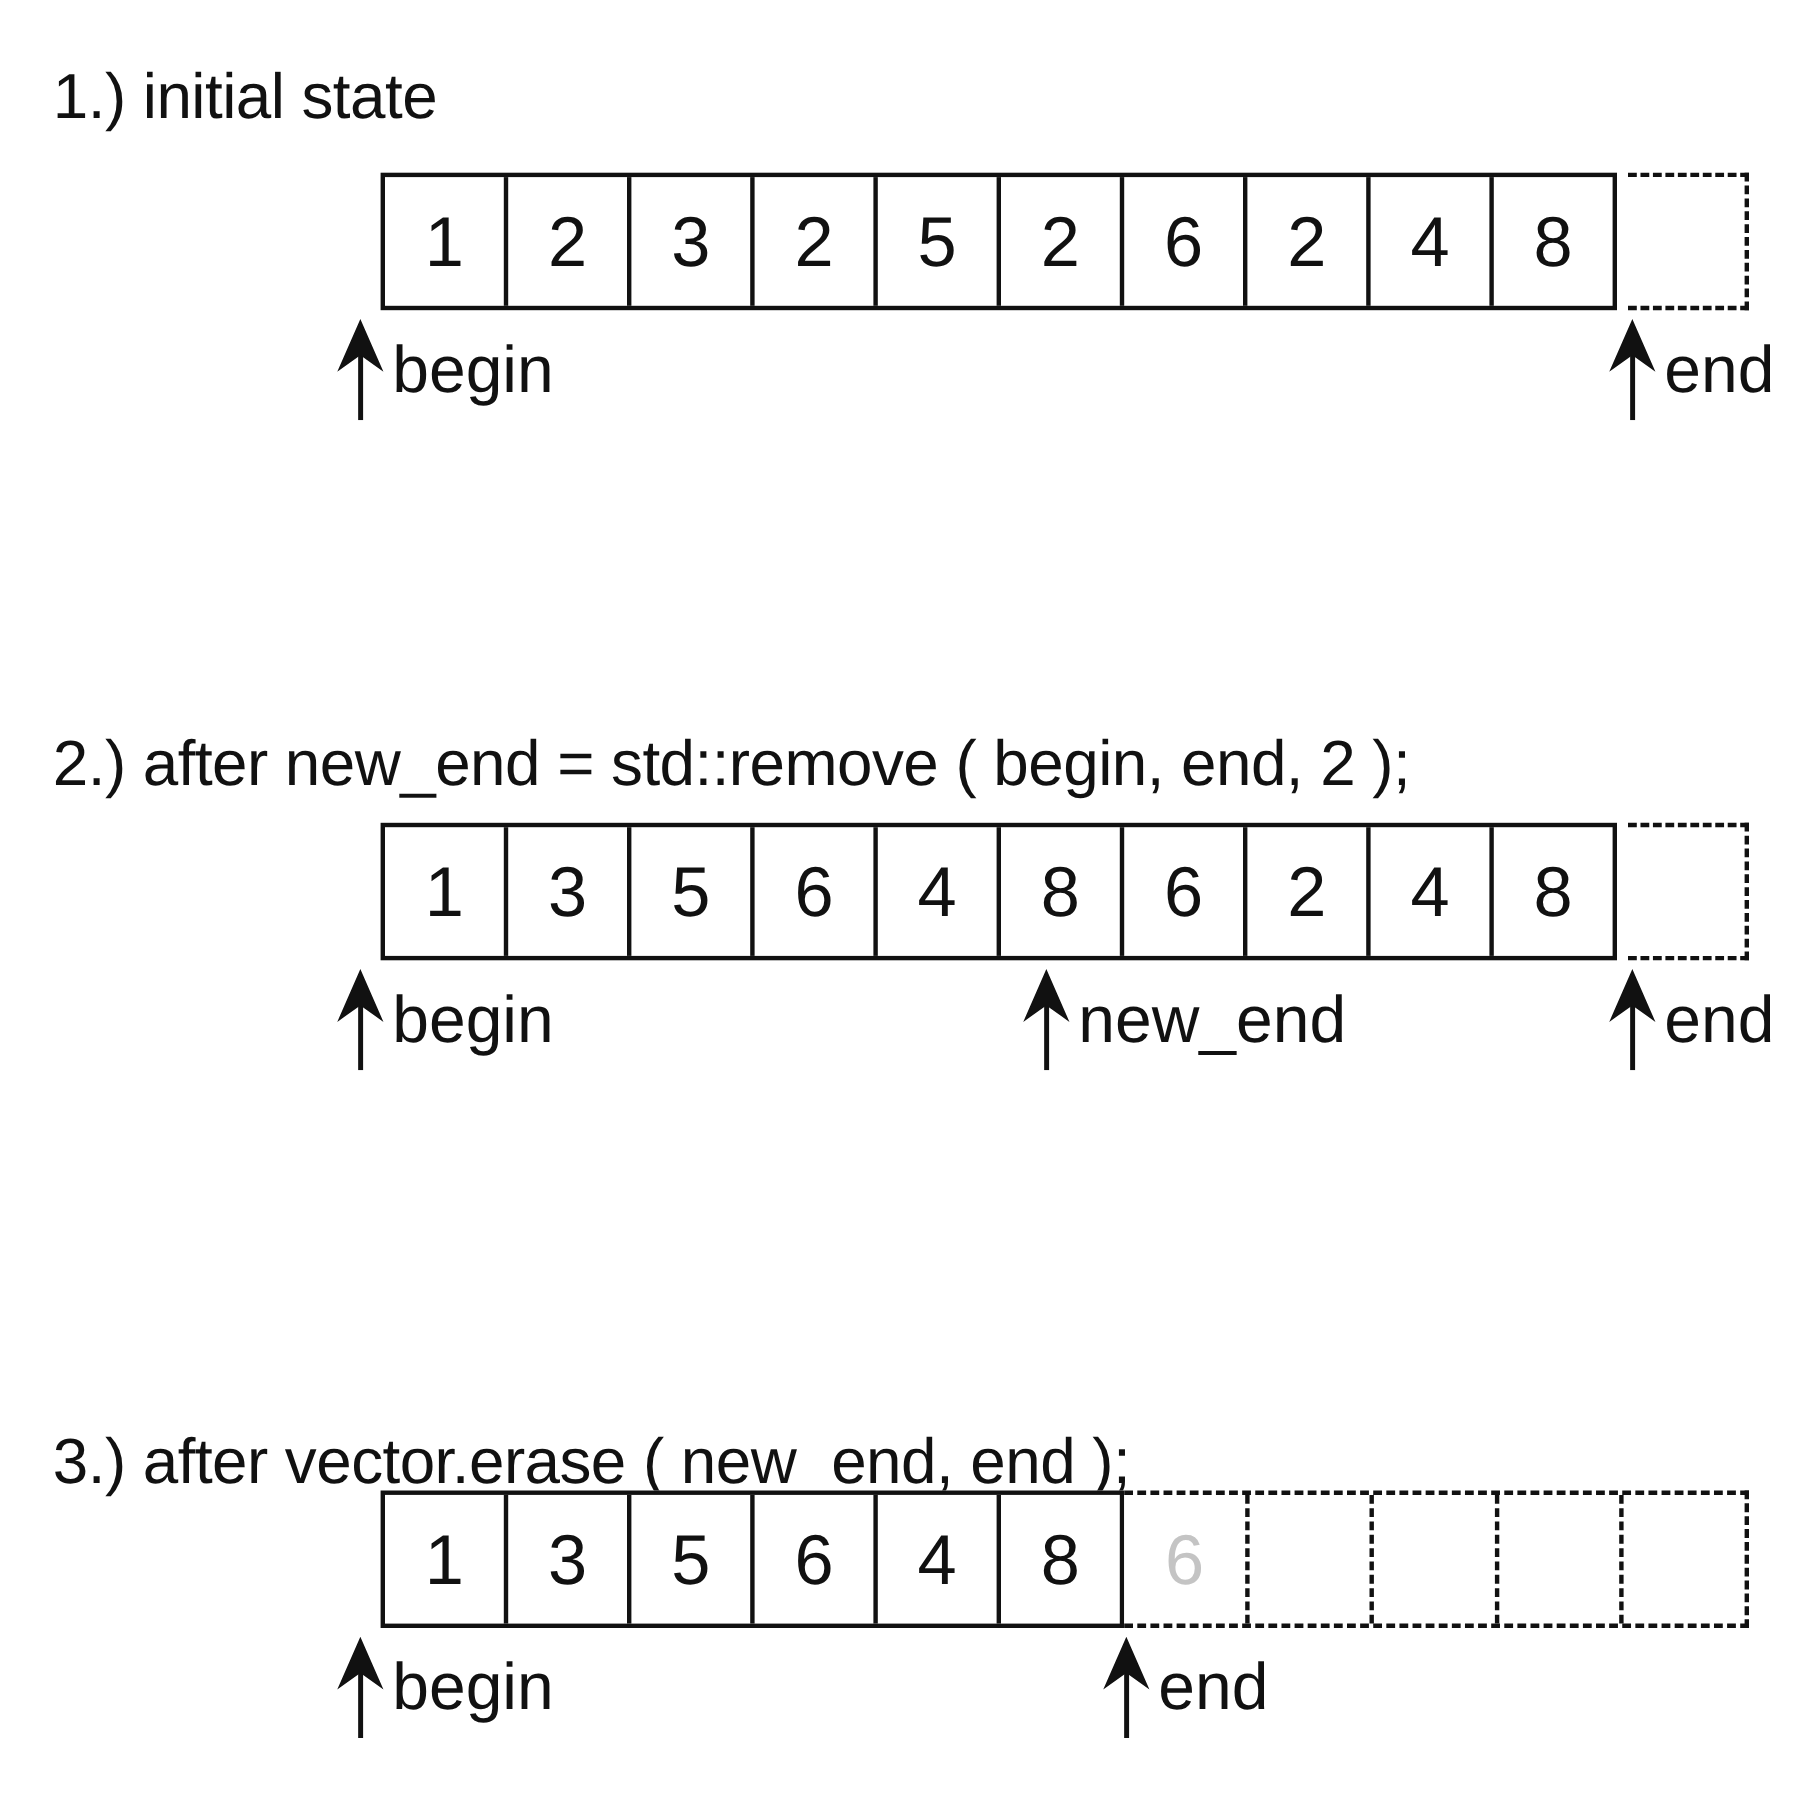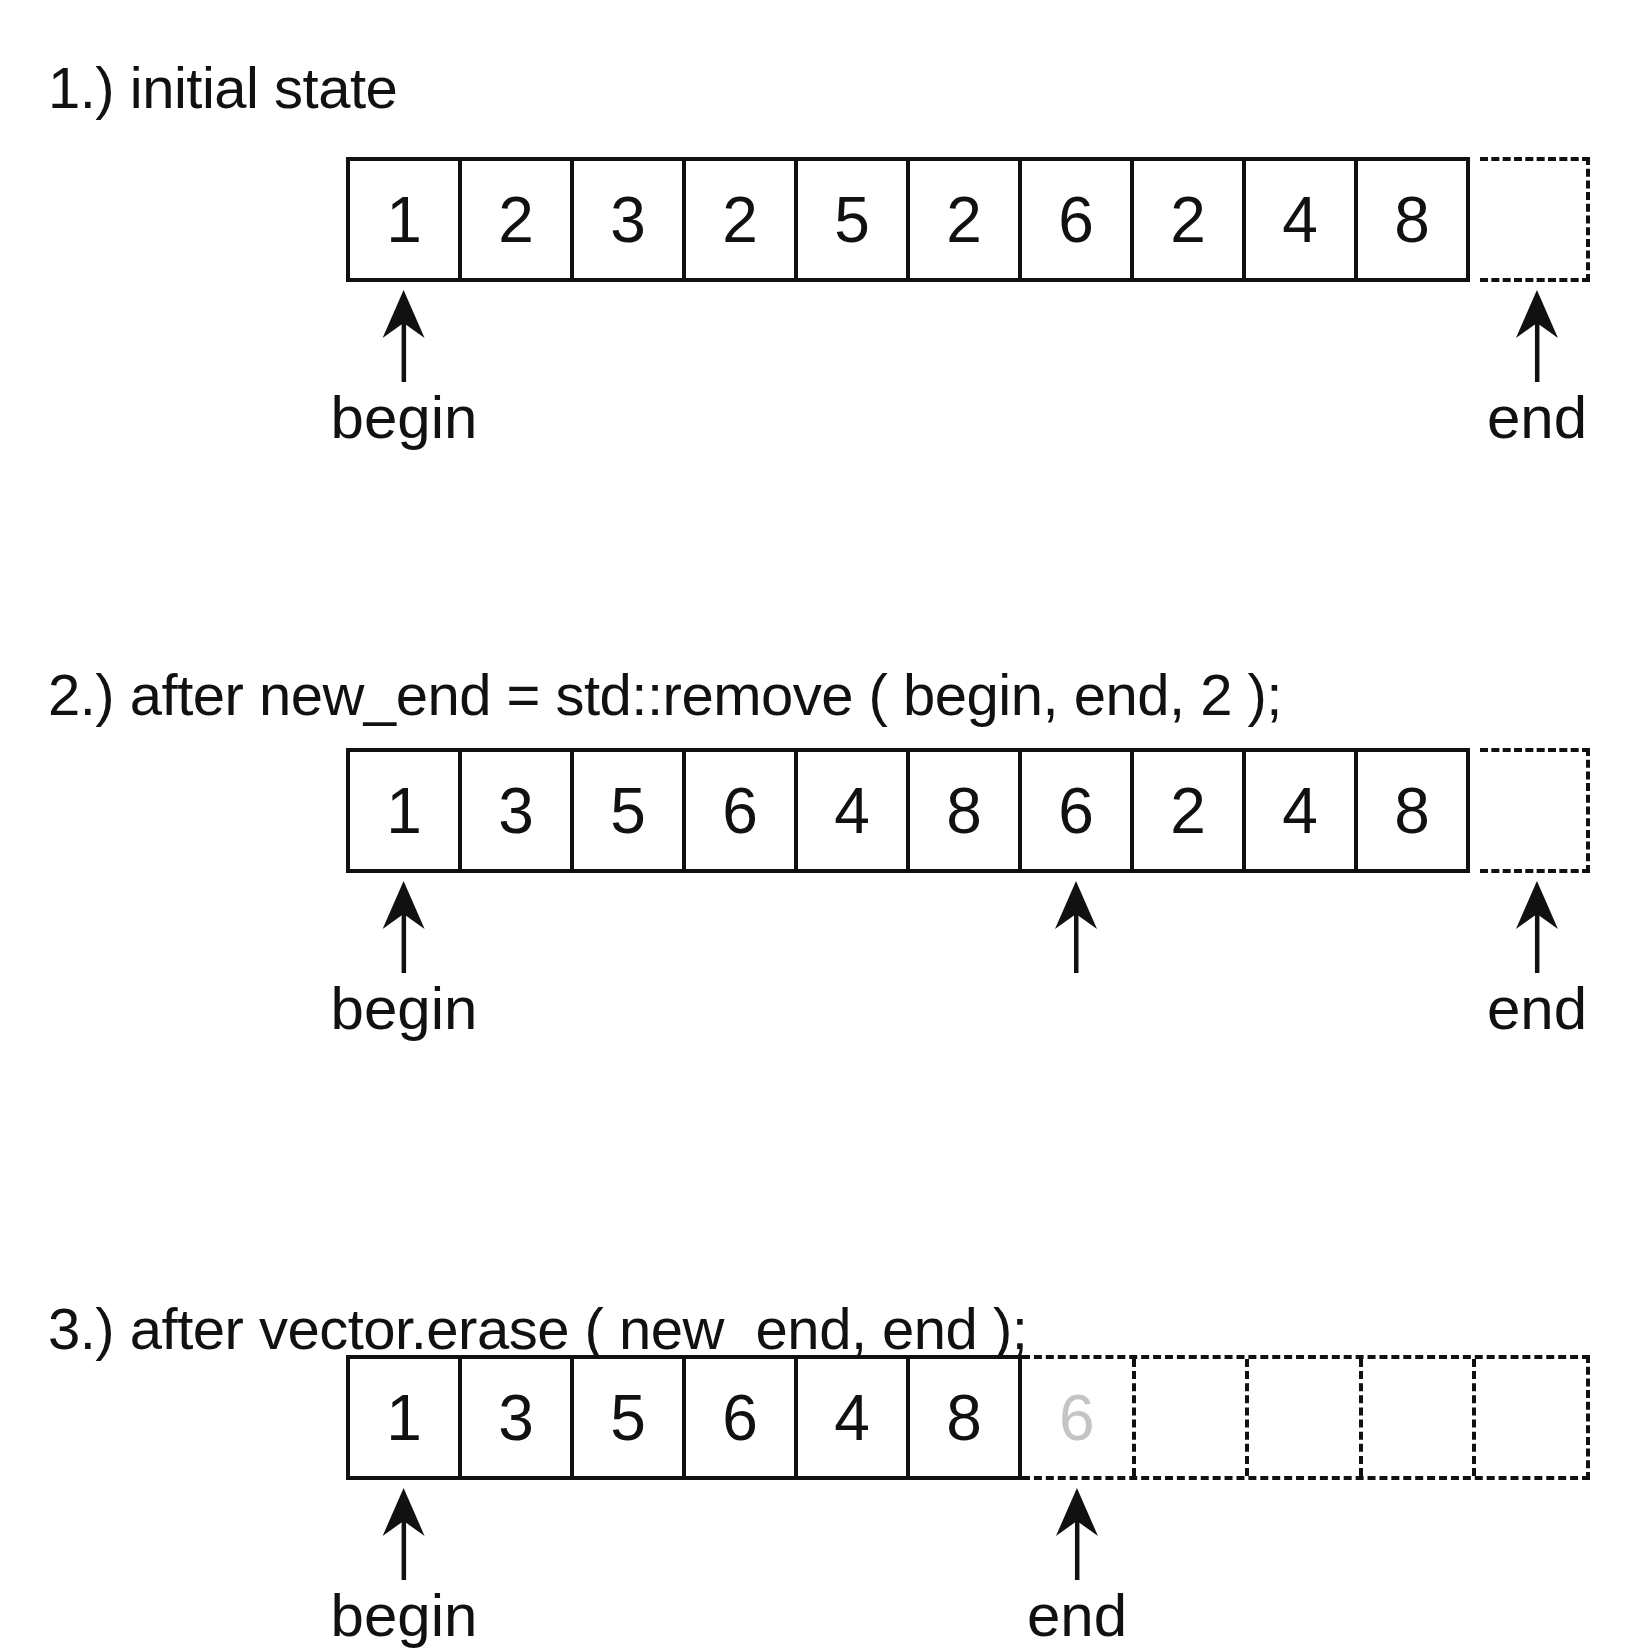--- a/index.html
+++ b/index.html
@@ -38,21 +38,20 @@
     line-height:1;
   }
   .solid-row .cell{flex:0 0 108px;}
   .solid-row .cell + .cell{flex:0 0 112px;border-left:4px solid #111111;}
   .dashed-row .cell{flex:1 1 0;color:#c4c4c4;}
   .dashed-row .cell + .cell{border-left:4px dashed #111111;}
   .pointer{
     position:absolute;
     transform:translateX(-50%);
     display:flex;
-    flex-direction:column;
     align-items:center;
     gap:6px;
   }
   .plabel{
     font-size:60px;
     line-height:1;
     white-space:nowrap;
     color:#111111;
   }
   .arrow-svg{display:block;}
@@ -129,20 +128,21 @@
         <polygon points="23,0 44,48 23,33 2,48" fill="#111111"></polygon>
       </svg>
       <div class="plabel">begin</div>
     </div>
 
     <div class="pointer" style="left:1076px;top:881px;">
       <svg class="arrow-svg" width="46" height="92" viewBox="0 0 46 92">
         <rect x="21" y="32" width="4.5" height="60" fill="#111111"></rect>
         <polygon points="23,0 44,48 23,33 2,48" fill="#111111"></polygon>
       </svg>
+      <div class="plabel">new_end</div>
     </div>
 
     <div class="pointer" style="left:1537px;top:881px;">
       <svg class="arrow-svg" width="46" height="92" viewBox="0 0 46 92">
         <rect x="21" y="32" width="4.5" height="60" fill="#111111"></rect>
         <polygon points="23,0 44,48 23,33 2,48" fill="#111111"></polygon>
       </svg>
       <div class="plabel">end</div>
     </div>
   </div>

